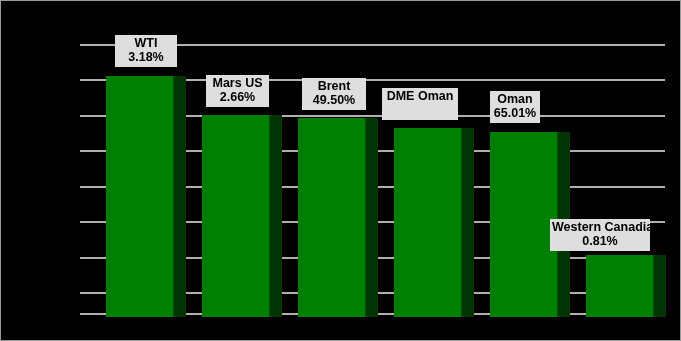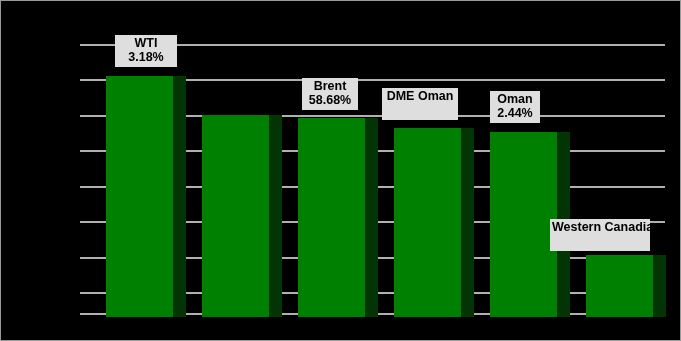--- a/index.html
+++ b/index.html
@@ -144,32 +144,37 @@
     </div>
     <div class="bar-shade" style="left:564px; height:62px;"></div>
 
   </div>
 
   <div class="data-label" style="left:114px; top:34px; width:62px; height:32px;">
     <span class="lbl-name">WTI</span>
     <span class="lbl-val">3.18%</span>
   </div>
 
+  <div class="data-label" style="left:205px; top:74px; width:63px; height:32px;">
+    <span class="lbl-name">Mars US</span>
+    <span class="lbl-val">2.66%</span>
+  </div>
 
-  <div class="data-label" style="left:301px; top:77px; width:56px; height:32px;">
+  <div class="data-label" style="left:301px; top:77px; width:64px; height:32px;">
     <span class="lbl-name">Brent</span>
-    <span class="lbl-val">58.68%</span>
+    <span class="lbl-val">49.50%</span>
   </div>
 
   <div class="data-label" style="left:381px; top:87px; width:76px; height:32px;">
     <span class="lbl-name">DME Oman</span>
   </div>
 
   <div class="data-label" style="left:489px; top:90px; width:50px; height:32px;">
     <span class="lbl-name">Oman</span>
-    <span class="lbl-val">2.44%</span>
+    <span class="lbl-val">65.01%</span>
   </div>
 
   <div class="data-label" style="left:549px; top:218px; width:100px; height:32px;">
     <span class="lbl-name">Western Canadian</span>
+    <span class="lbl-val">0.81%</span>
   </div>
 
 </div>
 
 </body></html>

